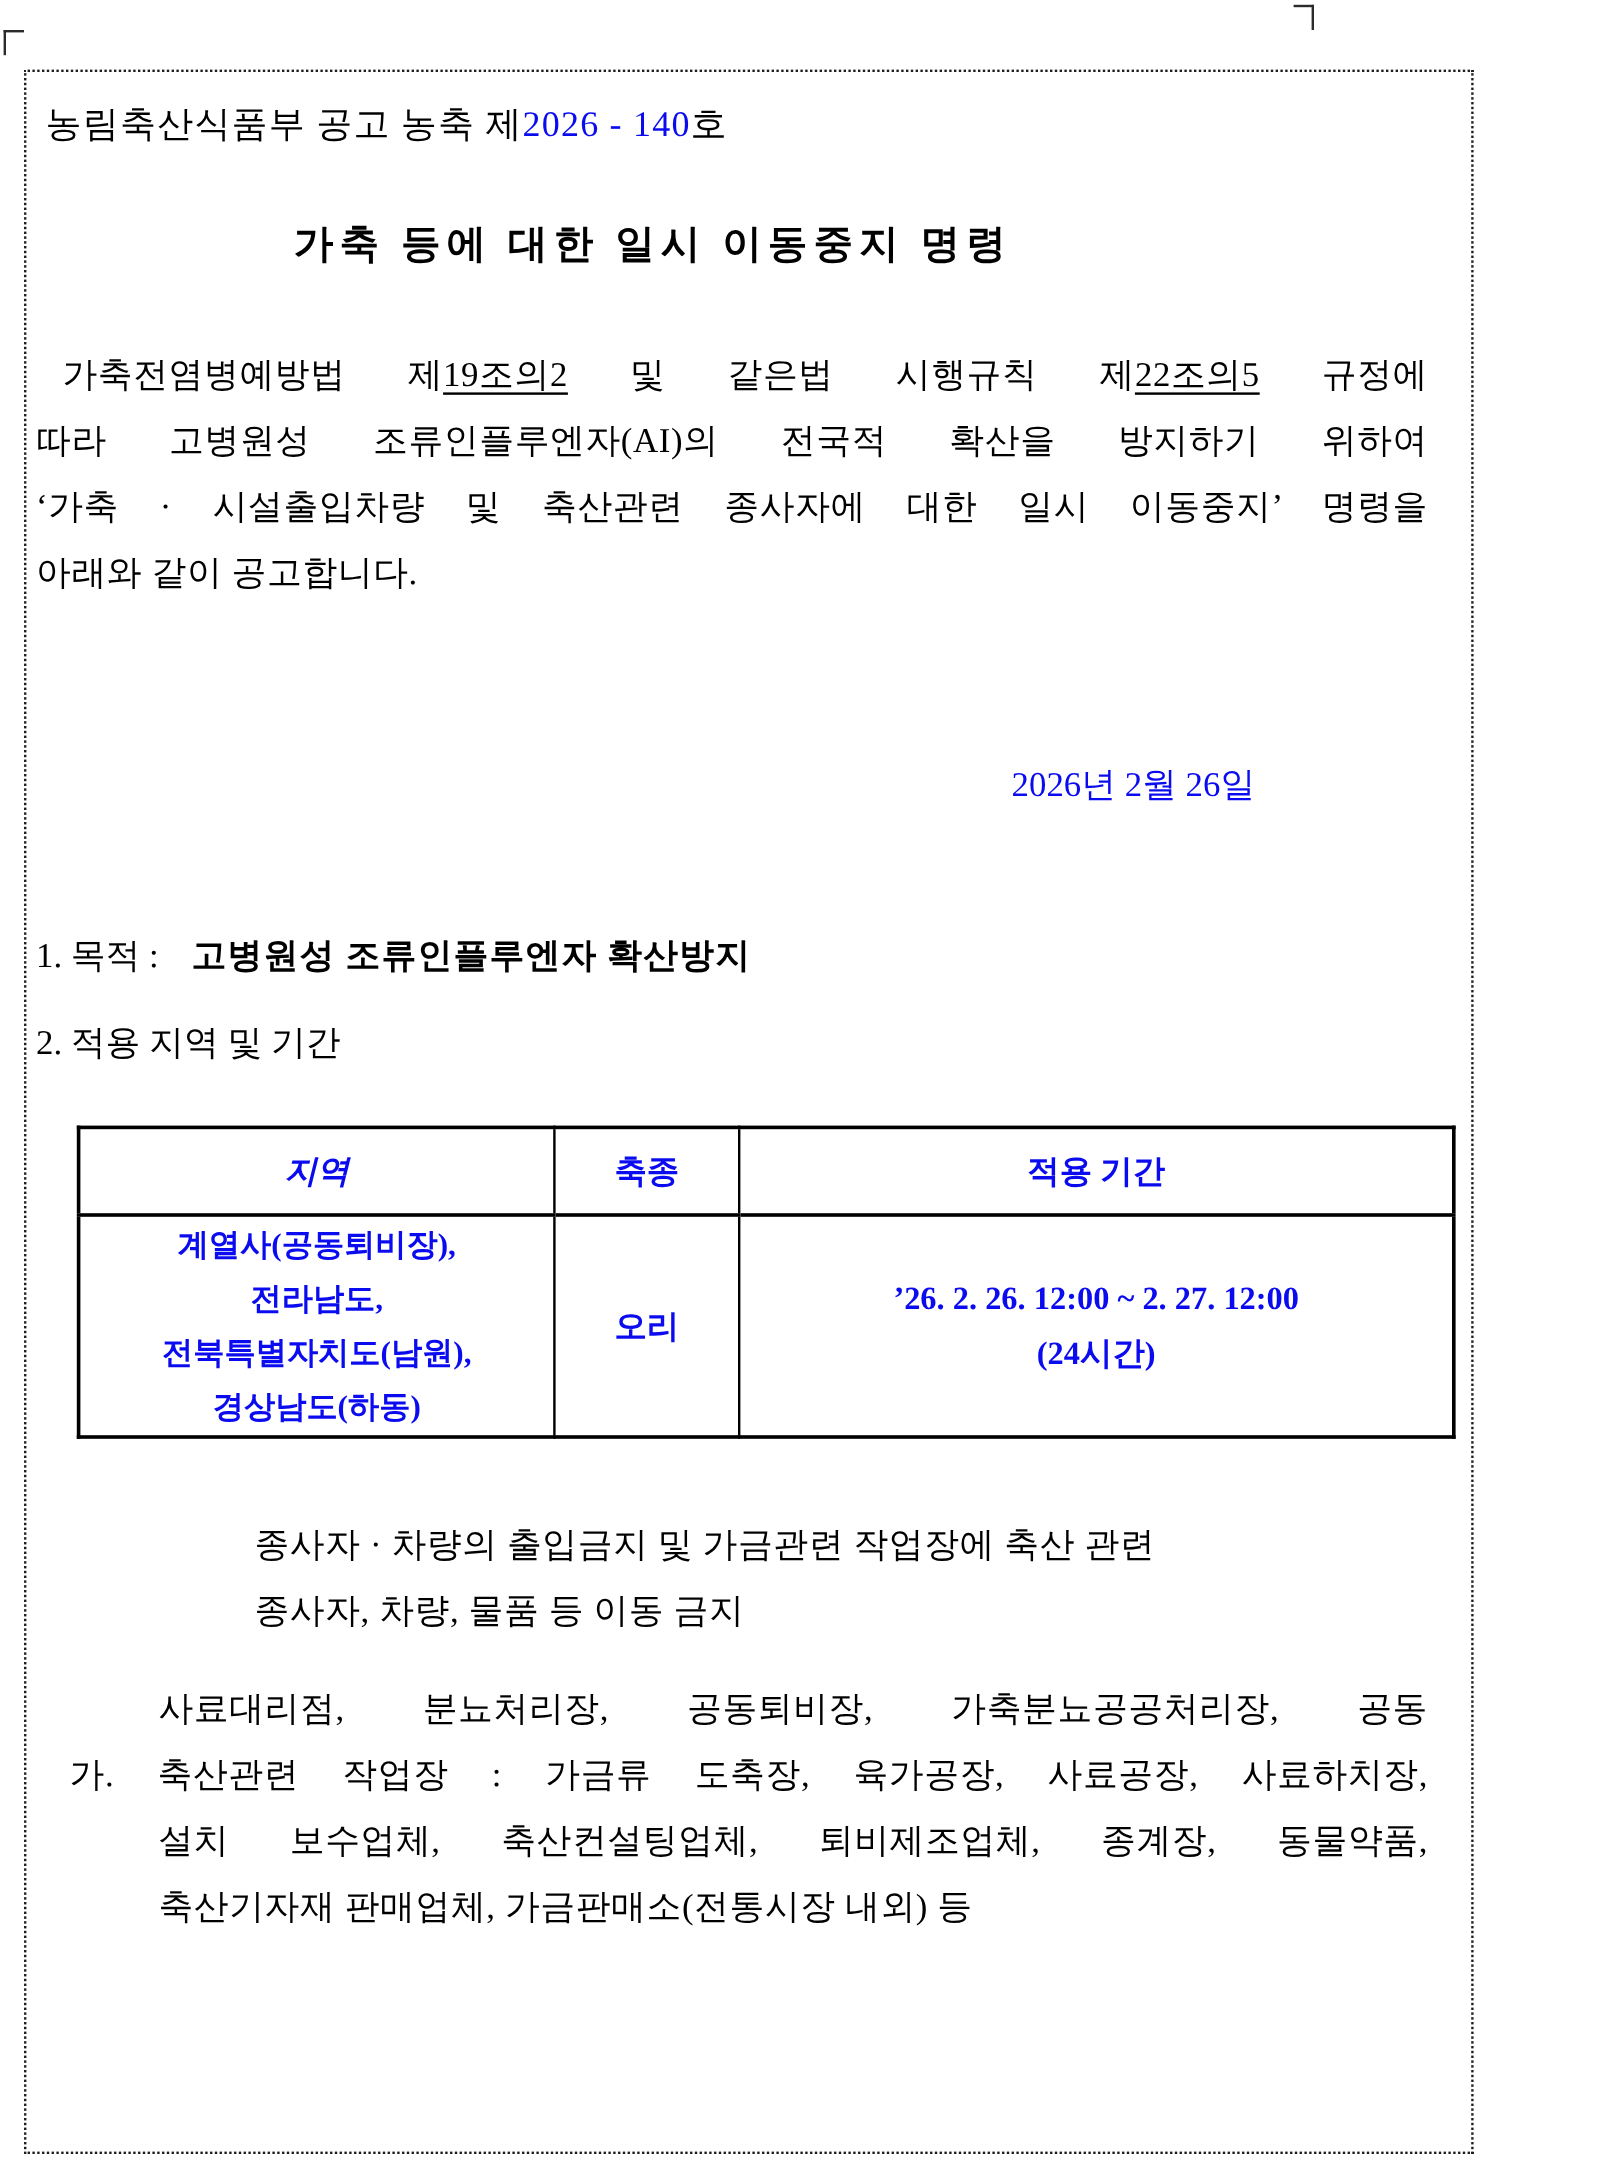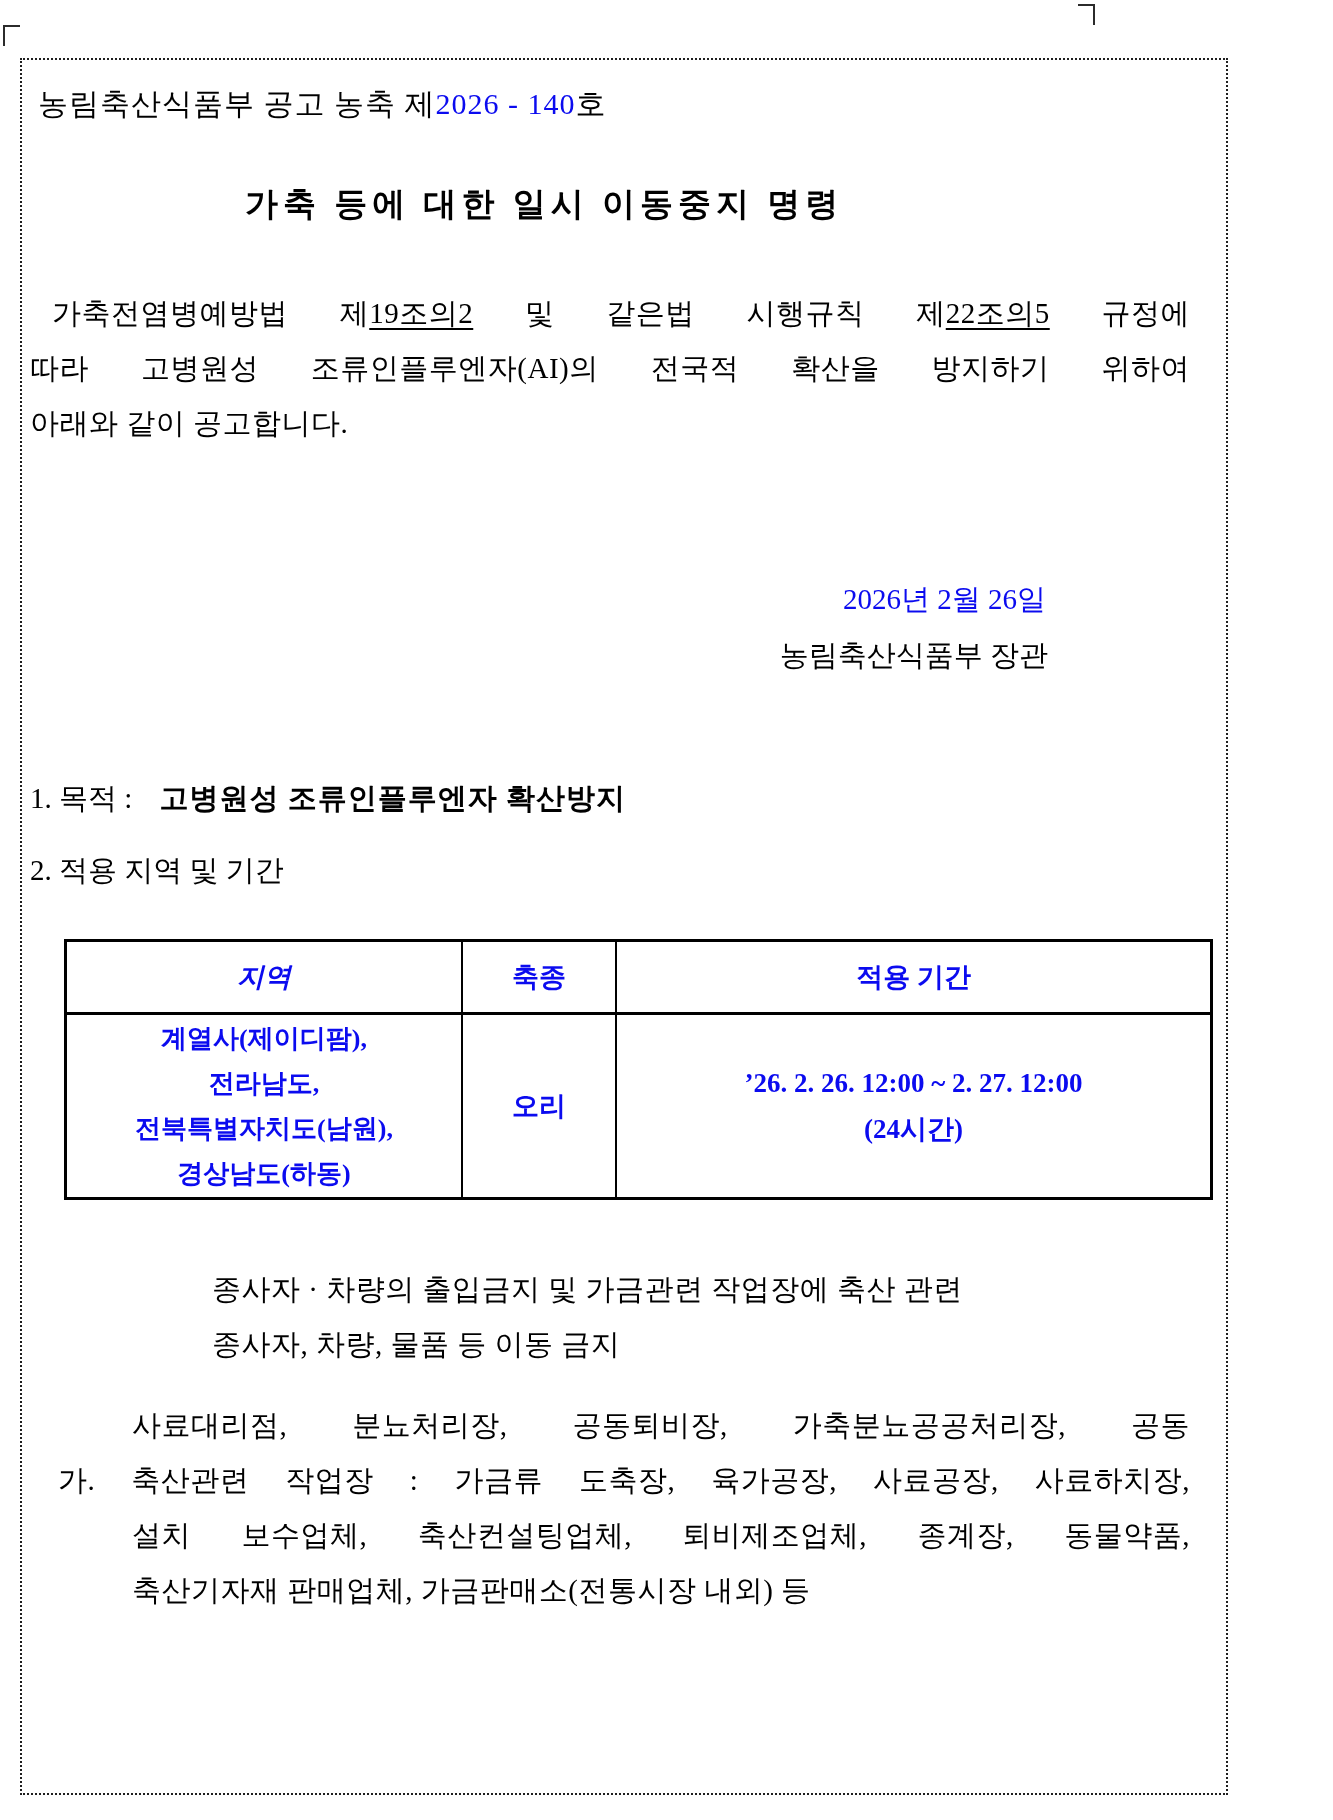--- a/index.html
+++ b/index.html
@@ -103,42 +103,42 @@
 
 <div class="doc">
 
   <p class="doc-no"><span>농림축산식품부 공고 농축 제</span><span class="blue">2026 - 140</span><span>호</span></p>
 
   <p class="title">가축 등에 대한 일시 이동중지 명령</p>
 
   <div class="intro">
     <p class="jline indent1"><span>가축전염병예방법 제</span><span class="field">19조의2</span><span> 및 같은법 시행규칙 제</span><span class="field">22조의5</span><span> 규정에</span></p>
     <p class="jline">따라 고병원성 조류인플루엔자(AI)의 전국적 확산을 방지하기 위하여</p>
+    <p class="jline">‘가축 · 시설출입차량 및 축산관련 종사자에 대한 일시 이동중지’ 명령을</p>
     <p>아래와 같이 공고합니다.</p>
   </div>
 
   <p class="sig-date blue">2026년 2월 26일</p>
-  <p class="sig-issuer">농림축산식품부 장관</p>
 
   <p class="sec1"><span>1. 목적 : </span><strong>고병원성 조류인플루엔자 확산방지</strong></p>
 
   <p class="sec2">2. 적용 지역 및 기간</p>
 
   <table class="apply-table">
     <thead>
       <tr>
         <th class="col-region">지역</th>
         <th class="col-species">축종</th>
         <th class="col-period">적용 기간</th>
       </tr>
     </thead>
     <tbody>
       <tr>
         <td class="cell-region">
-          <div>계열사(제이디팜),</div>
+          <div>계열사(공동퇴비장),</div>
           <div>전라남도,</div>
           <div>전북특별자치도(남원),</div>
           <div>경상남도(하동)</div>
         </td>
         <td class="cell-species">오리</td>
         <td class="cell-period">
           <div>’26. 2. 26. 12:00 ~ 2. 27. 12:00</div>
           <div>(24시간)</div>
         </td>
       </tr>

